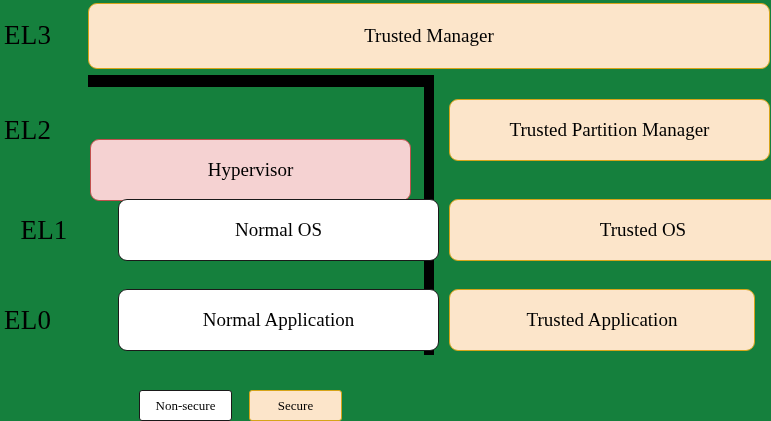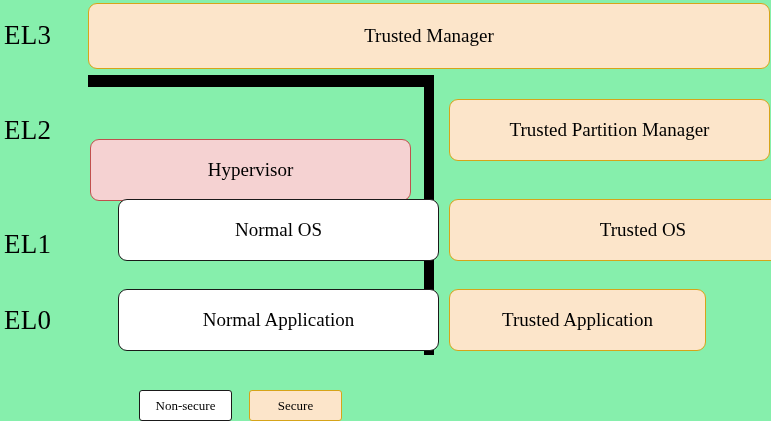--- a/index.html
+++ b/index.html
@@ -8,21 +8,21 @@
     background: #ffffff;
   }
   body {
     font-family: "Liberation Serif", "DejaVu Serif", serif;
     -webkit-font-smoothing: antialiased;
   }
   #canvas {
     position: relative;
     width: 771px;
     height: 421px;
-    background: #86efac;
+    background: #15803d;
     overflow: hidden;
   }
 
   
   .el-label {
     position: absolute;
     left: 4px;
     width: 80px;
     font-size: 27px;
     line-height: 1;
@@ -92,33 +92,33 @@
     border: 1.6px solid #d6a419;
   }
 </style>
 </head>
 <body>
 
 <div id="canvas">
 
   <div class="el-label" style="top:22px;">EL3</div>
   <div class="el-label" style="top:117px;">EL2</div>
-  <div class="el-label" style="top:231px;">EL1</div>
+  <div class="el-label" style="top:217px;text-align:center;">EL1</div>
   <div class="el-label" style="top:307px;">EL0</div>
 
   <div class="block secure" style="left:88px; top:3px; width:682px; height:66px;">Trusted Manager</div>
 
   <div class="divider-h" style="left:88px; top:75px; width:346px; height:12px;"></div>
   <div class="divider-v" style="left:424px; top:75px; width:10px; height:280px;"></div>
 
   <div class="block hypervisor" style="left:90px; top:99px; width:321px; height:62px;">Hypervisor</div>
   <div class="block secure" style="left:449px; top:99px; width:321px; height:62px;">Trusted Partition Manager</div>
 
   <div class="block nonsecure" style="left:90px; top:199px; width:321px; height:62px;">Normal OS</div>
   <div class="block secure" style="left:449px; top:199px; width:388px; height:62px;">Trusted OS</div>
 
   <div class="block nonsecure" style="left:90px; top:289px; width:321px; height:62px;">Normal Application</div>
-  <div class="block secure" style="left:449px; top:289px; width:257px; height:62px;">Trusted Application</div>
+  <div class="block secure" style="left:449px; top:289px; width:306px; height:62px;">Trusted Application</div>
 
   <div class="legend-item nonsecure" style="left:139px; top:390px; width:93px; height:31px;">Non-secure</div>
   <div class="legend-item secure" style="left:249px; top:390px; width:93px; height:31px;">Secure</div>
 
 </div>
 
 </body></html>

